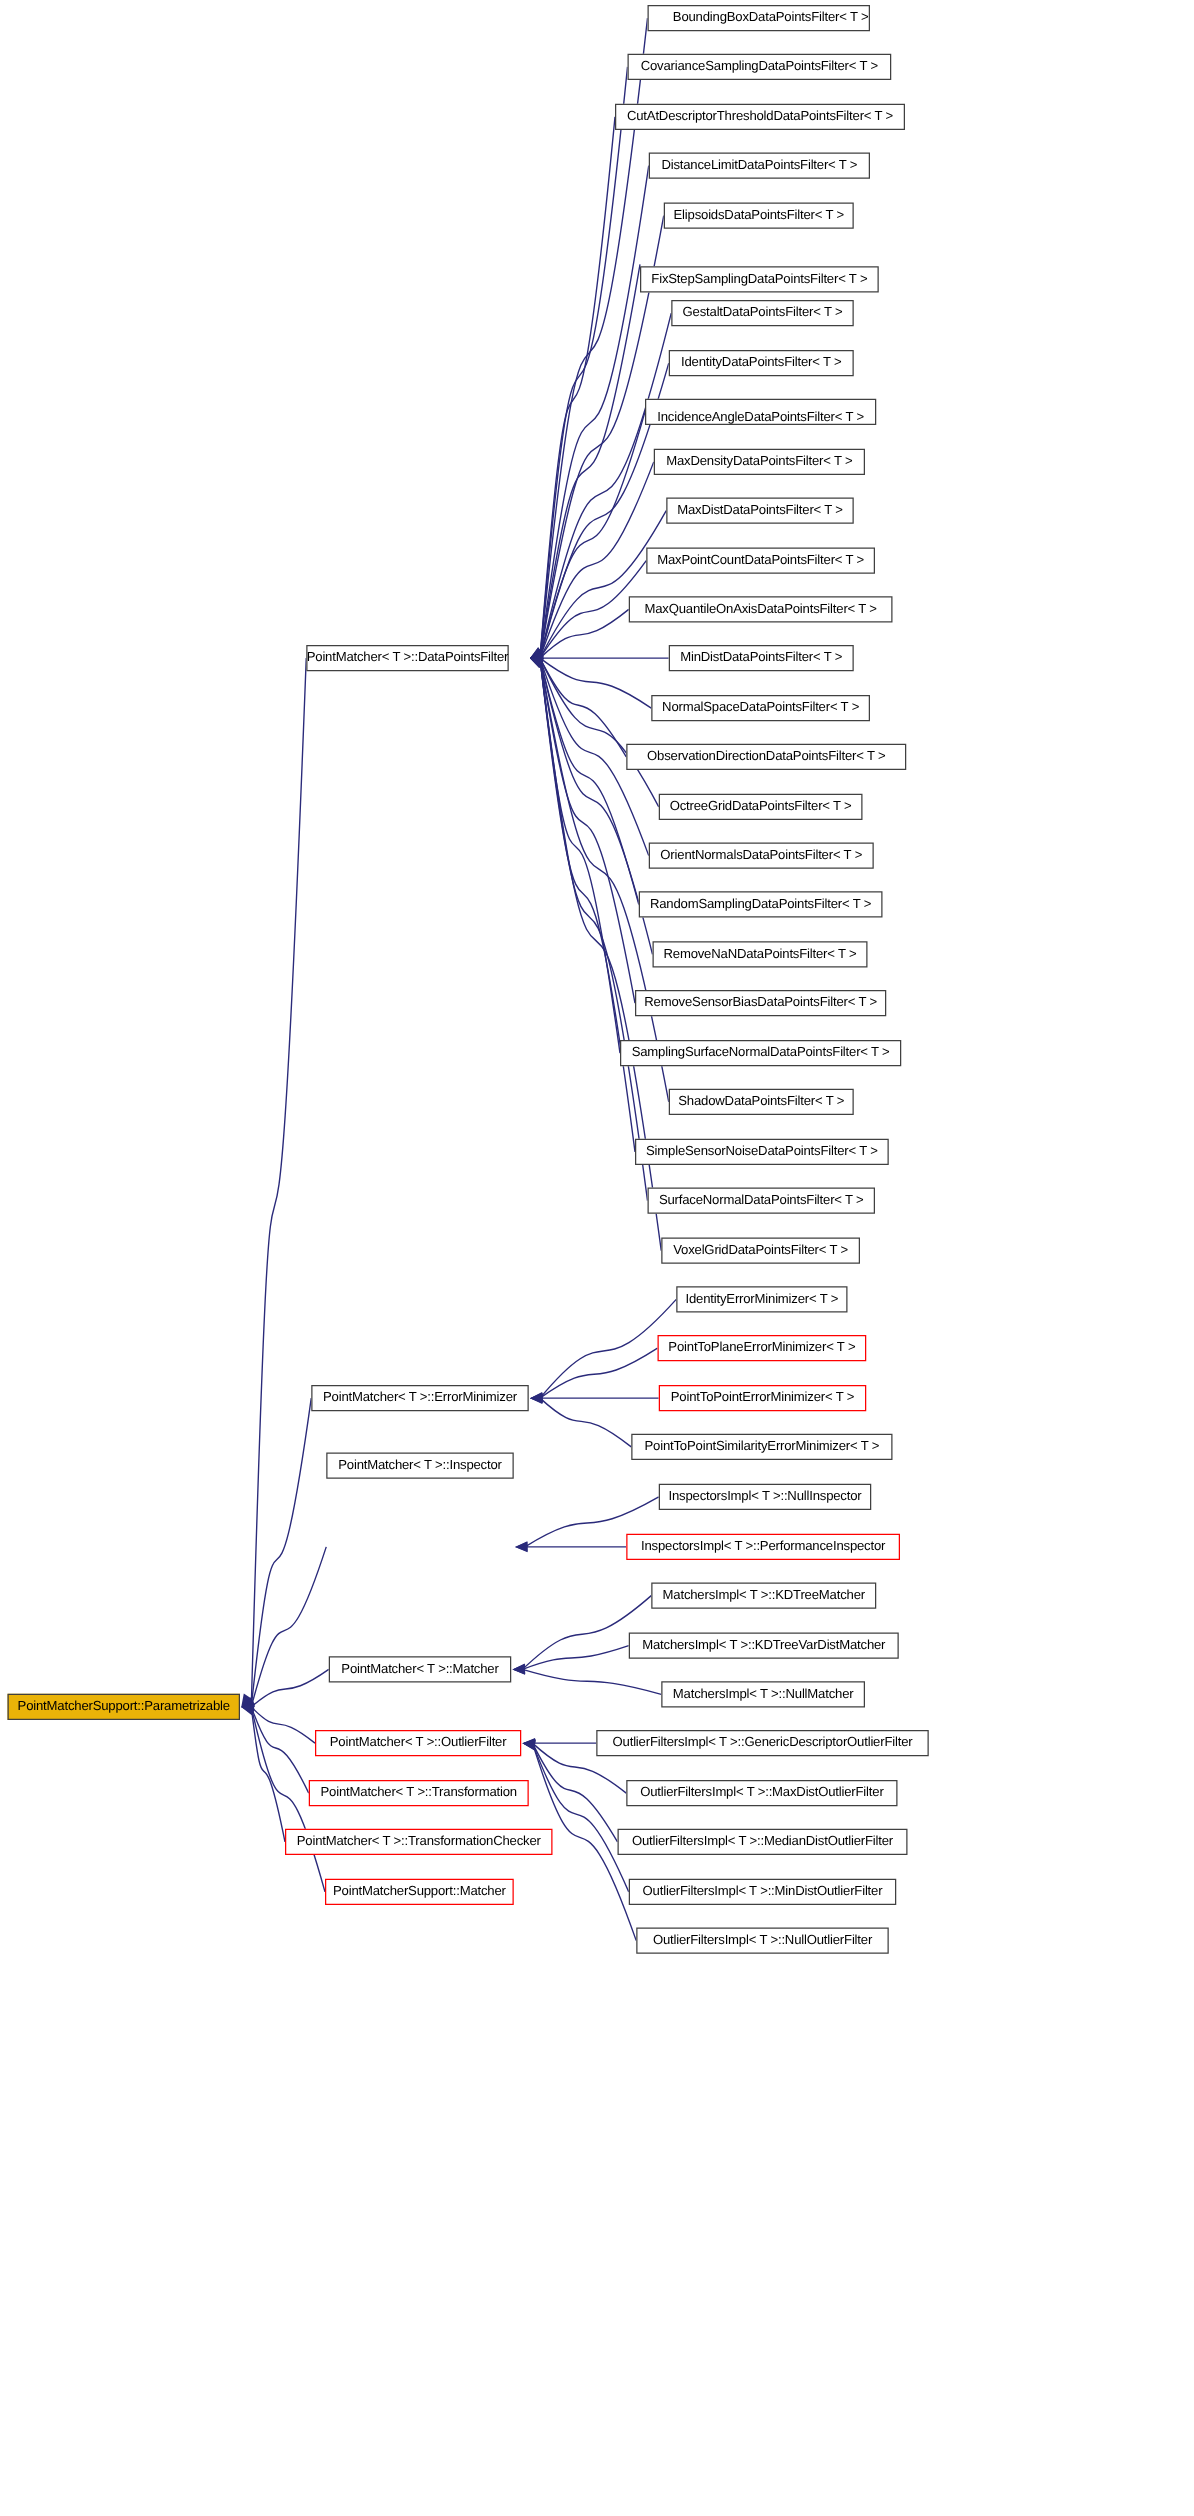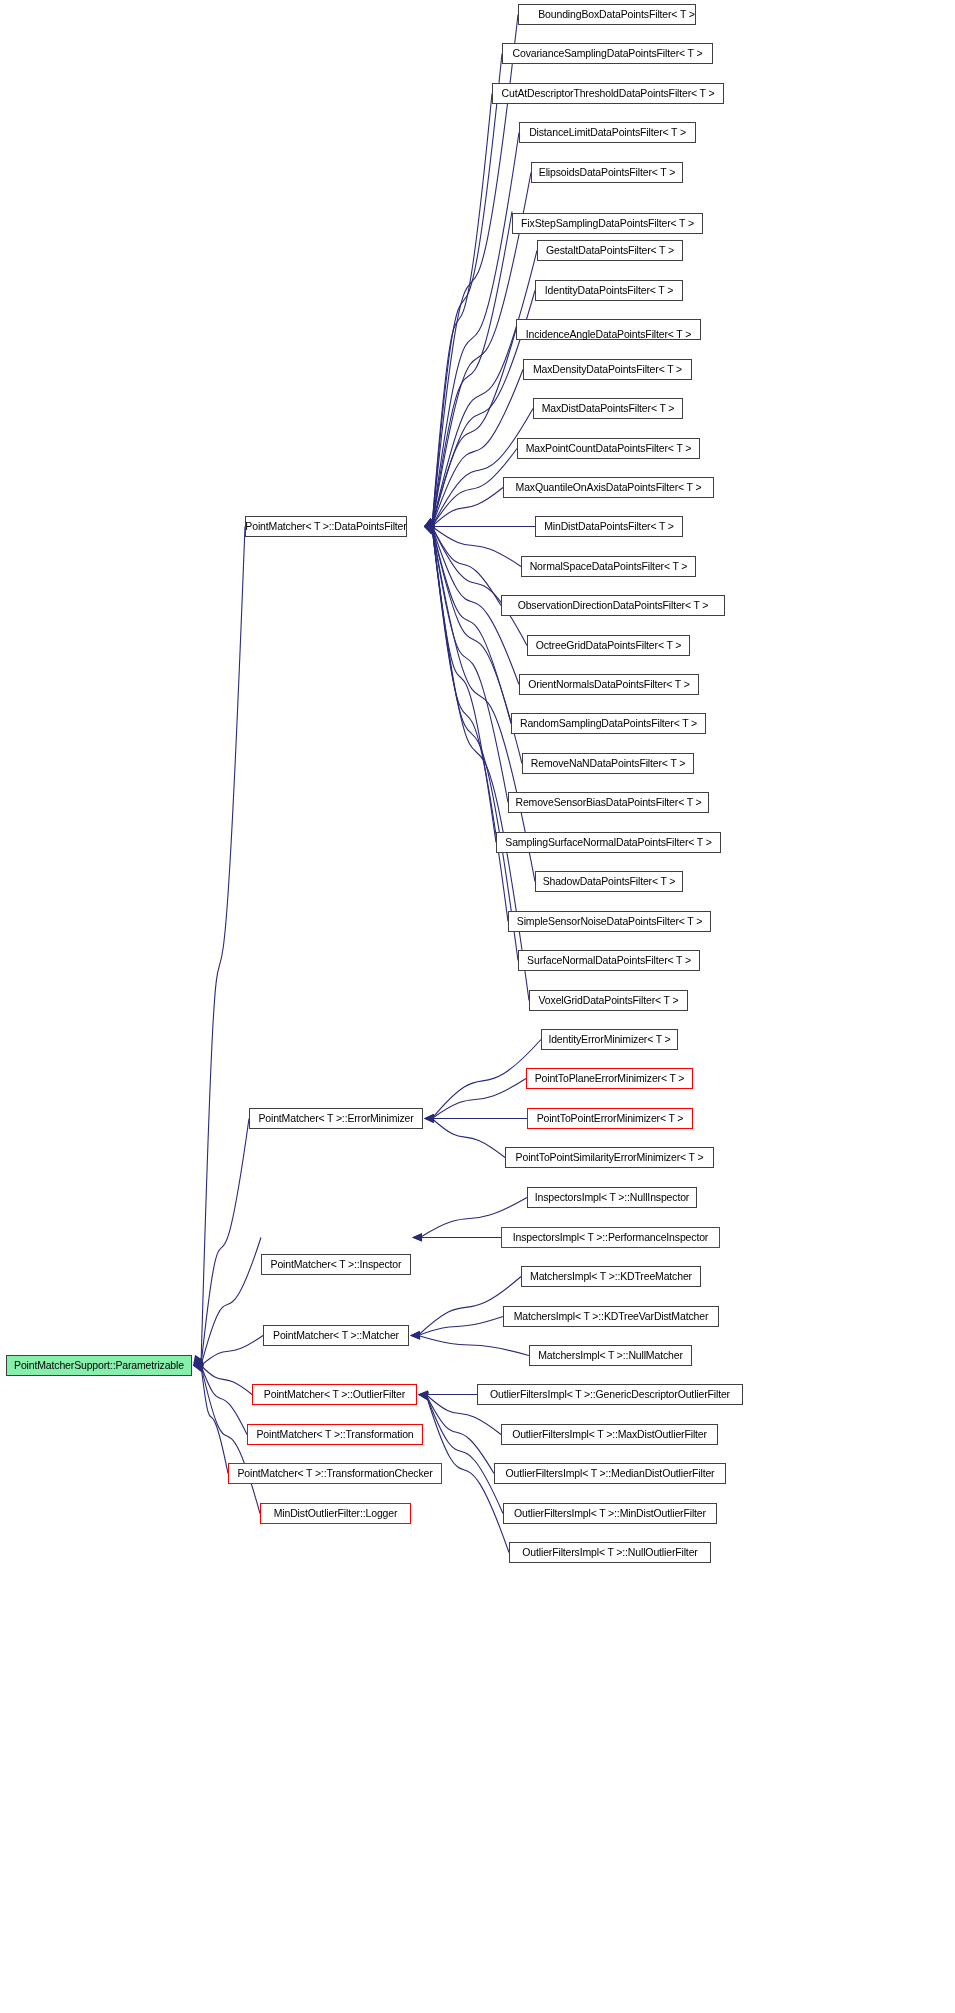--- a/index.html
+++ b/index.html
@@ -39,21 +39,21 @@
     align-items: center;
     justify-content: center;
     height: 21px;
     letter-spacing: -0.15px;
     z-index: 5;
   }
   .node.red {
     border-color: #ff0000;
   }
   .node.root {
-    background: #86efac;
+    background: #eab308;
     border-color: #404040;
   }
   .node-label {
     display: block;
     padding: 0 5px;
   }
 </style>
 </head>
 <body>
 
@@ -159,37 +159,37 @@
   <div id="nodes">
       <div class="node root" style="left: 6px; top: 1355px; width: 186px;">
         <span class="node-label">PointMatcherSupport::Parametrizable</span>
       </div>
       <div class="node" style="left: 245px; top: 516px; width: 162px;">
         <span class="node-label">PointMatcher&lt; T &gt;::DataPointsFilter</span>
       </div>
       <div class="node" style="left: 249px; top: 1108px; width: 174px;">
         <span class="node-label">PointMatcher&lt; T &gt;::ErrorMinimizer</span>
       </div>
-      <div class="node" style="left: 261px; top: 1254px; width: 150px;">
+      <div class="node" style="left: 261px; top: 1162px; width: 150px;">
         <span class="node-label">PointMatcher&lt; T &gt;::Inspector</span>
       </div>
       <div class="node" style="left: 263px; top: 1325px; width: 146px;">
         <span class="node-label">PointMatcher&lt; T &gt;::Matcher</span>
       </div>
       <div class="node red" style="left: 252px; top: 1384px; width: 165px;">
         <span class="node-label">PointMatcher&lt; T &gt;::OutlierFilter</span>
       </div>
       <div class="node red" style="left: 247px; top: 1424px; width: 176px;">
         <span class="node-label">PointMatcher&lt; T &gt;::Transformation</span>
       </div>
       <div class="node red" style="left: 228px; top: 1463px; width: 214px;">
         <span class="node-label">PointMatcher&lt; T &gt;::TransformationChecker</span>
       </div>
       <div class="node red" style="left: 260px; top: 1503px; width: 151px;">
-        <span class="node-label">MinDistOutlierFilter::Logger</span>
+        <span class="node-label">PointMatcherSupport::Matcher</span>
       </div>
       <div class="node" style="left: 518px; top: 4px; width: 178px; padding-left: 19px;">
         <span class="node-label">BoundingBoxDataPointsFilter&lt; T &gt;</span>
       </div>
       <div class="node" style="left: 502px; top: 43px; width: 211px;">
         <span class="node-label">CovarianceSamplingDataPointsFilter&lt; T &gt;</span>
       </div>
       <div class="node" style="left: 492px; top: 83px; width: 232px;">
         <span class="node-label">CutAtDescriptorThresholdDataPointsFilter&lt; T &gt;</span>
       </div>

